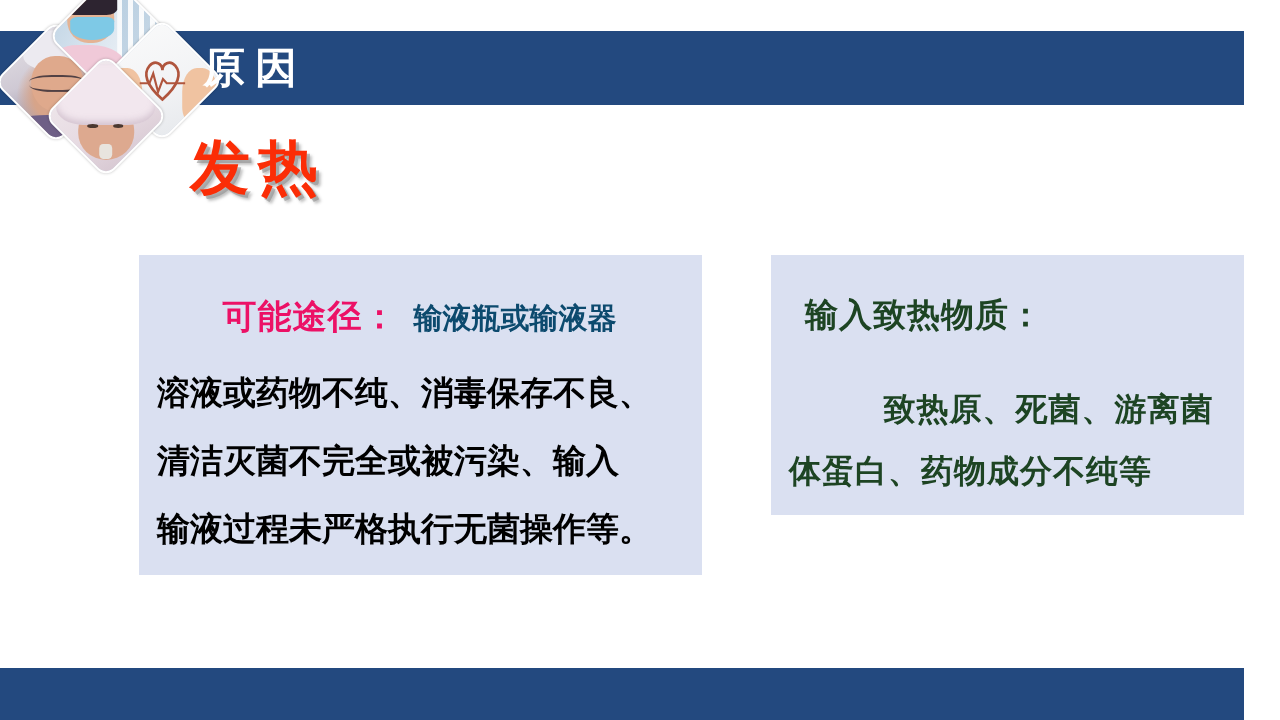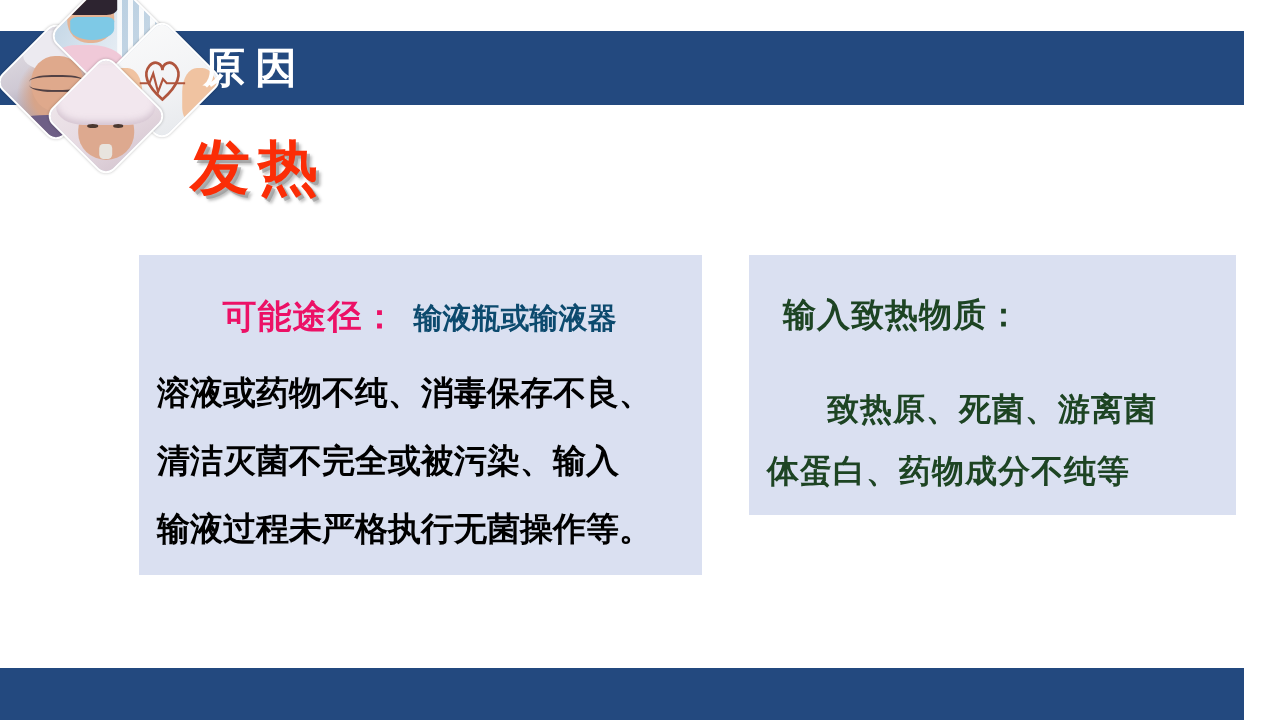--- a/index.html
+++ b/index.html
@@ -224,21 +224,21 @@
 
   .box-left {
     left: 139px;
     top: 255px;
     width: 563px;
     height: 320px;
     padding: 30px 12px 0 10px;
   }
 
   .box-right {
-    left: 749px;
+    left: 771px;
     top: 255px;
     width: 487px;
     height: 260px;
     padding: 35px 10px 0 18px;
   }
 
   
   .l-head-row {
     font-size: 0;
     line-height: 62px;
@@ -284,21 +284,21 @@
     padding-left: 16px;
   }
   .r-body {
     font-family: "Liberation Serif", "DejaVu Serif", serif;
     font-size: 32px;
     font-weight: bold;
     color: #1d4423;
     line-height: 62px;
     letter-spacing: 1px;
   }
-  .r-body-1 { padding-left: 60px; padding-top: 38px; }
+  .r-body-1 { padding-left: 60px; padding-top: 38px; text-align: center; }
   .r-body-2 { padding-left: 0px; }
 </style>
 </head>
 <body>
 
 <div id="slide">
 
   <div class="header-band"></div>
 
   <div class="collage">

